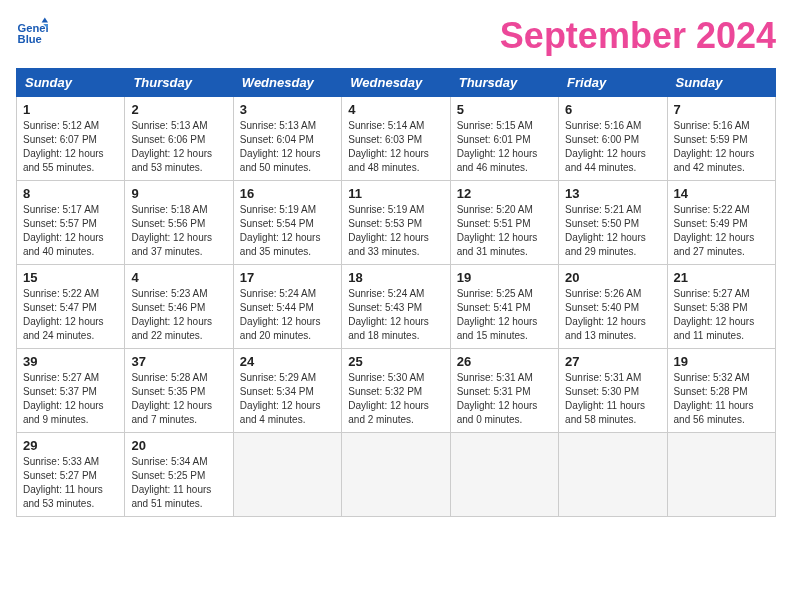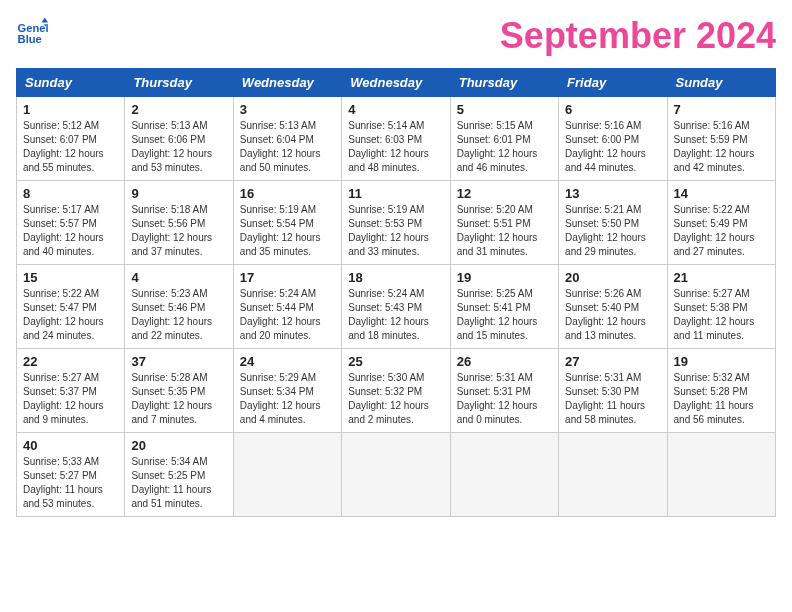--- a/index.html
+++ b/index.html
@@ -197,21 +197,21 @@
           <span class="day-number">20</span>
           <div class="day-info">Sunrise: 5:26 AM<br>Sunset: 5:40 PM<br>Daylight: 12 hours and 13 minutes.</div>
         </td>
         <td>
           <span class="day-number">21</span>
           <div class="day-info">Sunrise: 5:27 AM<br>Sunset: 5:38 PM<br>Daylight: 12 hours and 11 minutes.</div>
         </td>
       </tr>
       <tr>
         <td>
-          <span class="day-number">22</span>
+          <span class="day-number">39</span>
           <div class="day-info">Sunrise: 5:27 AM<br>Sunset: 5:37 PM<br>Daylight: 12 hours and 9 minutes.</div>
         </td>
         <td>
           <span class="day-number">37</span>
           <div class="day-info">Sunrise: 5:28 AM<br>Sunset: 5:35 PM<br>Daylight: 12 hours and 7 minutes.</div>
         </td>
         <td>
           <span class="day-number">24</span>
           <div class="day-info">Sunrise: 5:29 AM<br>Sunset: 5:34 PM<br>Daylight: 12 hours and 4 minutes.</div>
         </td>
@@ -227,21 +227,21 @@
           <span class="day-number">27</span>
           <div class="day-info">Sunrise: 5:31 AM<br>Sunset: 5:30 PM<br>Daylight: 11 hours and 58 minutes.</div>
         </td>
         <td>
           <span class="day-number">19</span>
           <div class="day-info">Sunrise: 5:32 AM<br>Sunset: 5:28 PM<br>Daylight: 11 hours and 56 minutes.</div>
         </td>
       </tr>
       <tr class="last-row">
         <td>
-          <span class="day-number">40</span>
+          <span class="day-number">29</span>
           <div class="day-info">Sunrise: 5:33 AM<br>Sunset: 5:27 PM<br>Daylight: 11 hours and 53 minutes.</div>
         </td>
         <td>
           <span class="day-number">20</span>
           <div class="day-info">Sunrise: 5:34 AM<br>Sunset: 5:25 PM<br>Daylight: 11 hours and 51 minutes.</div>
         </td>
         <td class="empty"></td>
         <td class="empty"></td>
         <td class="empty"></td>
         <td class="empty"></td>

